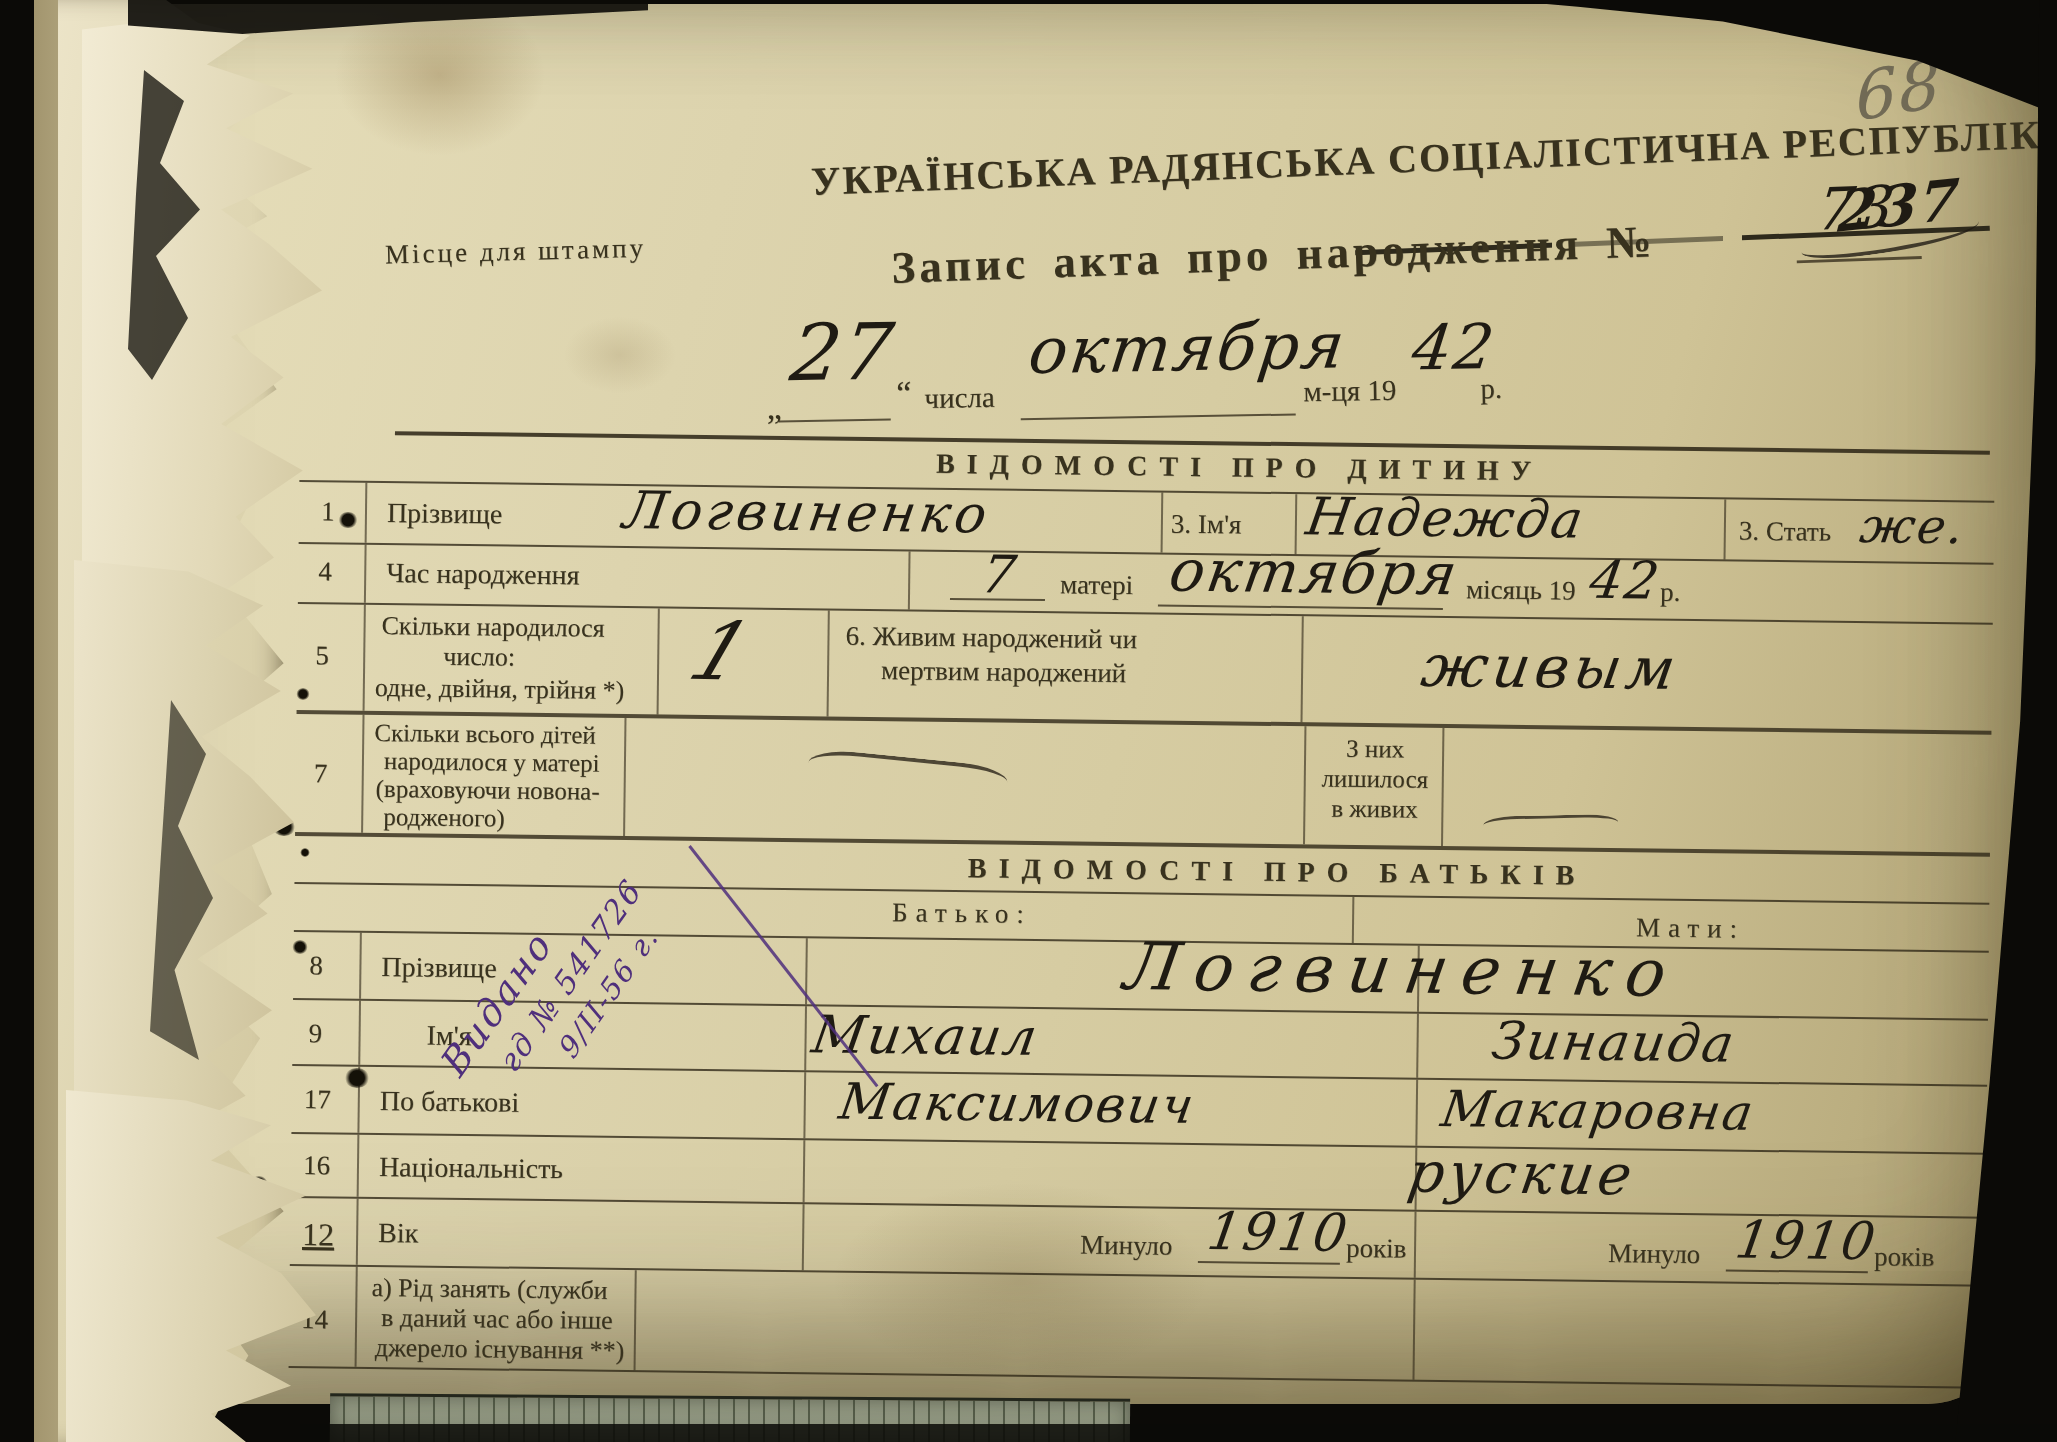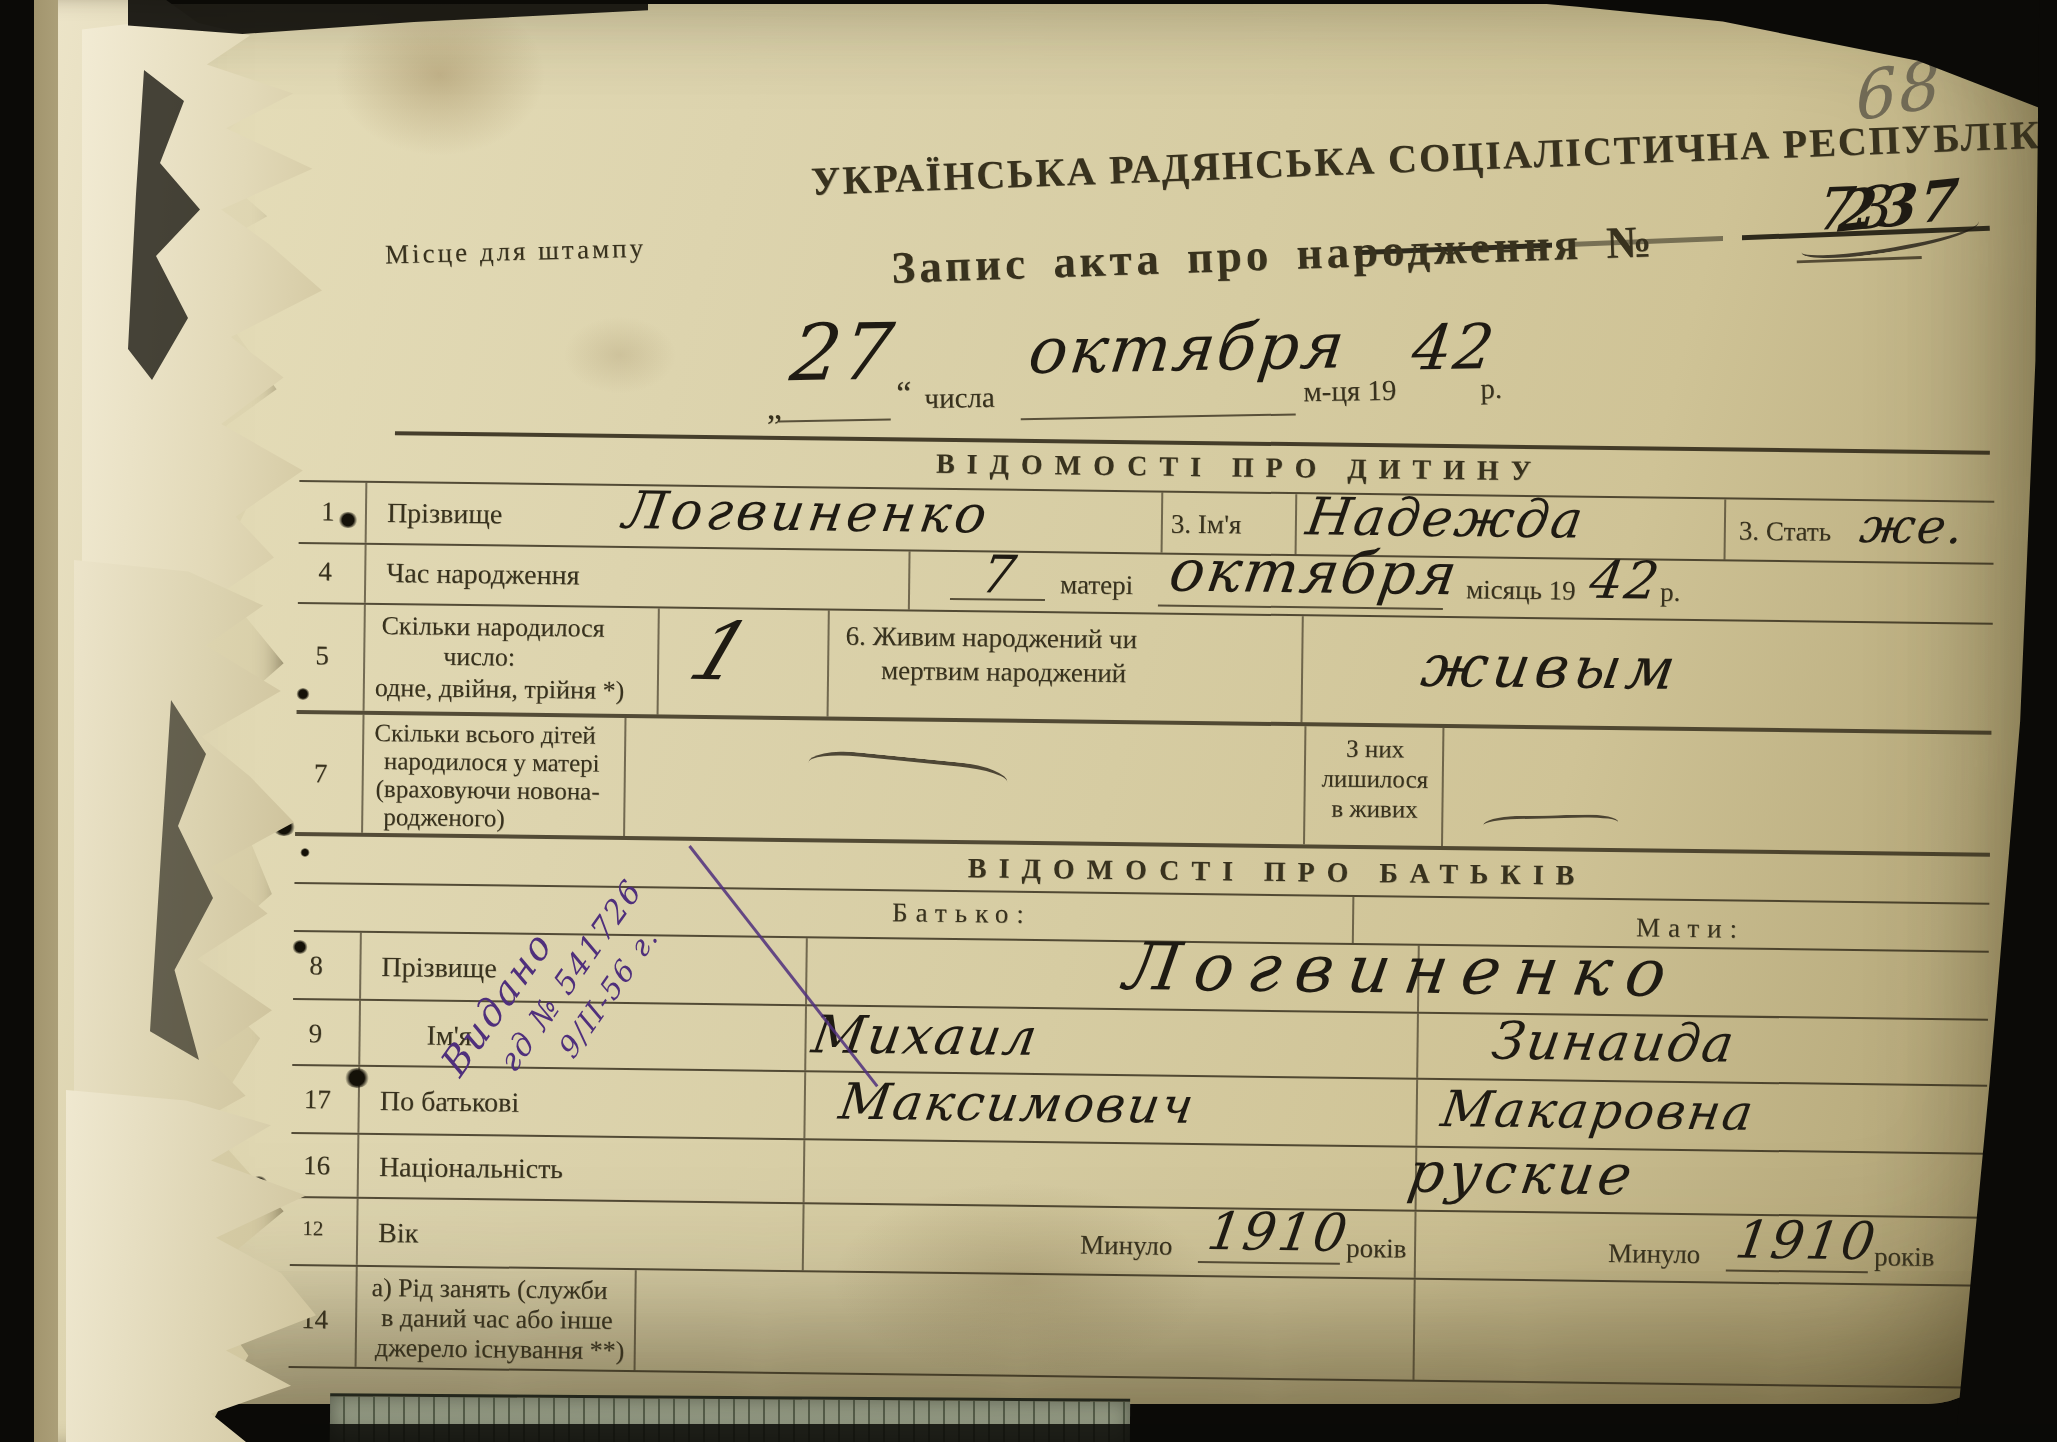--- a/index.html
+++ b/index.html
@@ -193,21 +193,21 @@
       <span class="tick" style="left:1124px;"></span>
       <span class="pr" style="left:12px;top:16px;font-size:27px;">16</span>
       <span class="pr" style="left:88px;top:16px;font-size:28px;">Національність</span>
       <span class="hw" style="left:1118px;top:-8px;font-size:56px;letter-spacing:4px;">руские</span>
     </div>
 
     <div class="row" style="height:66px;">
       <span class="tick" style="left:66px;"></span>
       <span class="tick" style="left:512px;"></span>
       <span class="tick" style="left:1124px;"></span>
-      <span class="pr" style="left:12px;top:18px;font-size:21px;">12</span>
+      <span class="pr" style="left:12px;top:18px;font-size:32px;text-decoration:underline;">12</span>
       <span class="pr" style="left:88px;top:18px;font-size:28px;">Вік</span>
       <span class="pr" style="left:790px;top:22px;font-size:27px;">Минуло</span>
       <span class="hw" style="left:918px;top:-8px;font-size:52px;">1910</span>
       <span class="uline" style="left:908px;top:52px;width:142px;"></span>
       <span class="pr" style="left:1056px;top:22px;font-size:27px;">років</span>
       <span class="pr" style="left:1318px;top:24px;font-size:27px;">Минуло</span>
       <span class="hw" style="left:1446px;top:-6px;font-size:52px;">1910</span>
       <span class="uline" style="left:1436px;top:54px;width:142px;"></span>
       <span class="pr" style="left:1584px;top:24px;font-size:27px;">років</span>
     </div>

